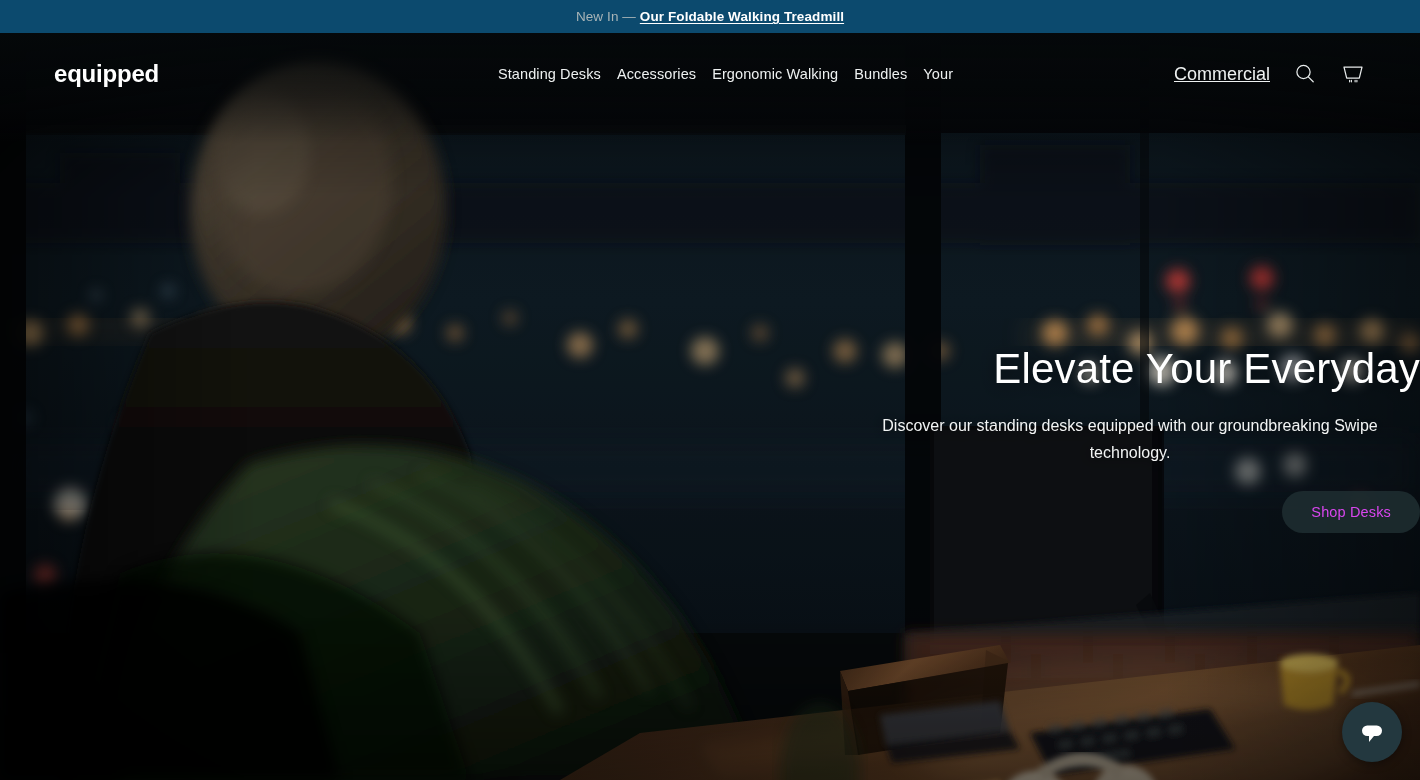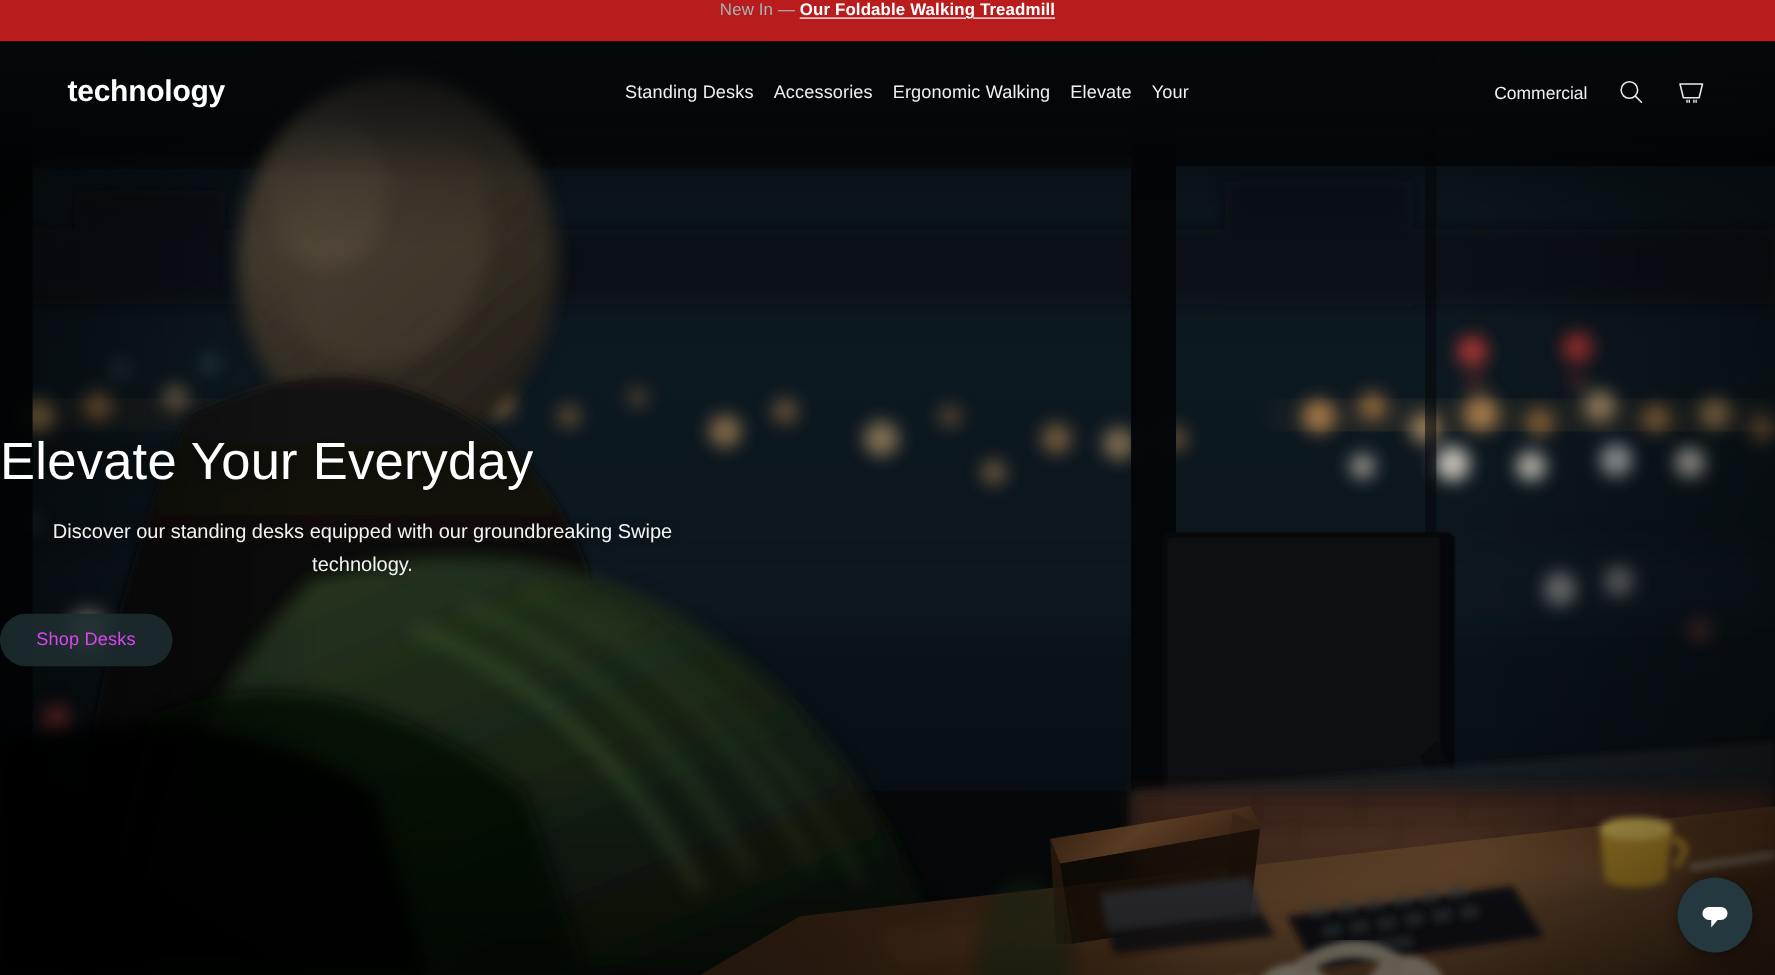--- a/index.html
+++ b/index.html
@@ -9,22 +9,22 @@
     background:#000;
     font-family:"Liberation Sans", sans-serif;
     -webkit-font-smoothing:antialiased;
   }
 
   .page { position:relative; width:1420px; height:780px; overflow:hidden; }
 
   
   .announce {
     position:absolute; top:0; left:0; width:1420px; height:33px;
-    background:#b91c1c;
-    display:flex; align-items:flex-start; justify-content:center;
+    background:#0c4a6e;
+    display:flex; align-items:center; justify-content:center;
     z-index:40;
   }
   .announce-text { font-size:13.5px; letter-spacing:.1px; white-space:nowrap; }
   .announce-pre { color:#a8b4b7; font-weight:400; }
   .announce-link {
     color:#ffffff; font-weight:700; text-decoration:underline;
     text-underline-offset:2px; text-decoration-thickness:1px; cursor:pointer;
   }
 
   
@@ -57,31 +57,31 @@
     gap:16px; pointer-events:none;margin-left:31px;
   }
   .nav-item {
     font-size:14.5px; color:#eef1f1; letter-spacing:.1px;
     cursor:pointer; pointer-events:auto; white-space:nowrap;
   }
   .header-right {
     margin-left:auto; display:flex; align-items:center; gap:22px;
     position:relative; z-index:31;
   }
-  .commercial { font-size:14px; color:#eef1f1; cursor:pointer; white-space:nowrap; }
+  .commercial { font-size:18px; color:#eef1f1; cursor:pointer; white-space:nowrap;text-decoration:underline; }
   .icon-btn {
     width:26px; height:26px; display:flex; align-items:center; justify-content:center;
     cursor:pointer; background:none; border:none;
   }
   .icon-btn svg { display:block; }
 
   
   .hero-content {
     position:absolute; top:33px; left:0; width:1420px; height:747px;
-    display:flex; flex-direction:column; align-items:flex-start;
+    display:flex; flex-direction:column; align-items:flex-end;
     justify-content:flex-start; padding-top:312px;
     z-index:20; pointer-events:none;
   }
   .hero-title {
     font-size:42px; font-weight:300; color:#ffffff; letter-spacing:.2px;
     line-height:1.14; text-align:center;
     text-shadow:0 1px 16px rgba(0,0,0,.55);
   }
   .hero-sub {
     margin-top:19px; font-size:16px; font-weight:400; color:#f2f4f4;
@@ -390,27 +390,27 @@
         <rect width="1420" height="747" fill="url(#vignX)"></rect>
         <rect width="1420" height="747" fill="#000" opacity=".14"></rect>
       </svg>
     </div>
   </div>
 
   <div class="header-scrim"></div>
 
   <div class="header">
 
-    <div class="logo">technology</div>
+    <div class="logo">equipped</div>
 
     <nav class="nav">
       <span class="nav-item">Standing Desks</span>
       <span class="nav-item">Accessories</span>
       <span class="nav-item">Ergonomic Walking</span>
-      <span class="nav-item">Elevate</span>
+      <span class="nav-item">Bundles</span>
       <span class="nav-item">Your</span>
     </nav>
 
     <div class="header-right">
       <span class="commercial">Commercial</span>
 
       <button class="icon-btn">
         <svg width="22" height="22" viewBox="0 0 22 22" fill="none">
           <circle cx="9.5" cy="9" r="6.6" stroke="#e8ecec" stroke-width="1.25"></circle>
           <line x1="14.3" y1="13.9" x2="19.2" y2="18.8" stroke="#e8ecec" stroke-width="1.25" stroke-linecap="round"></line>

